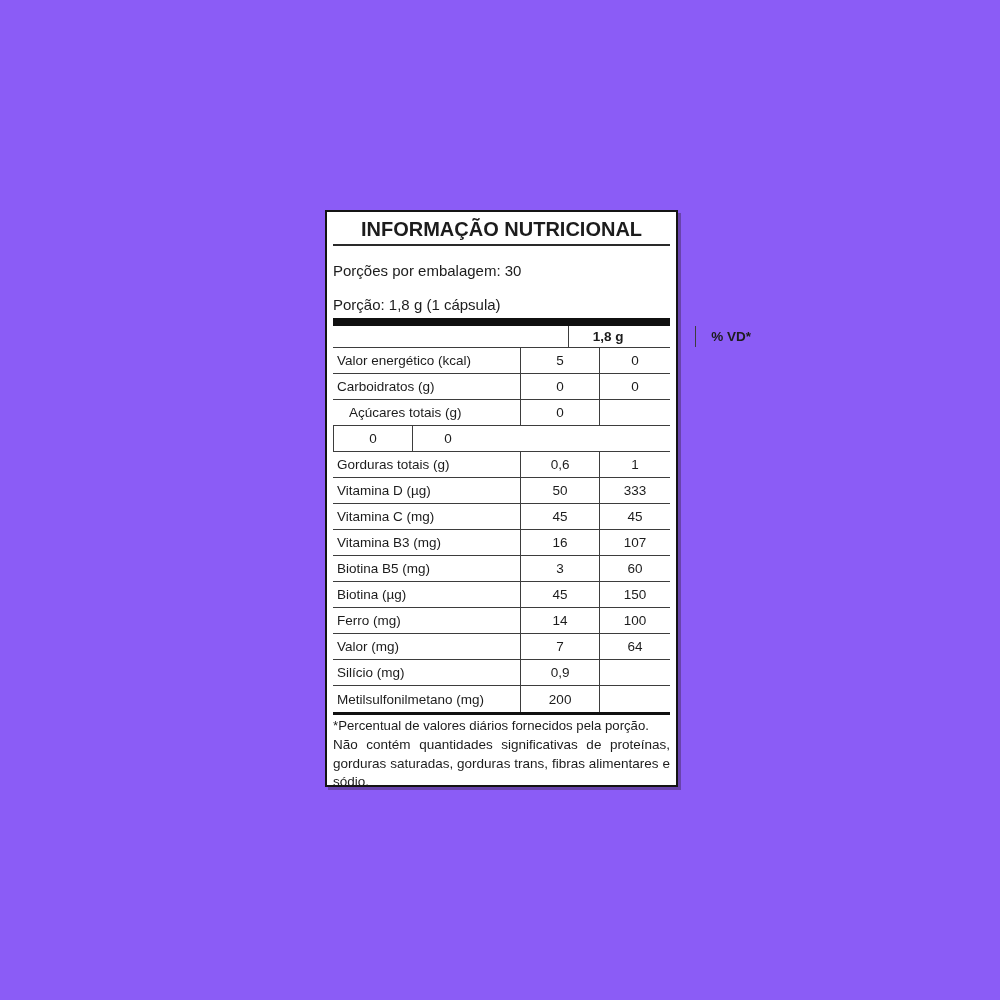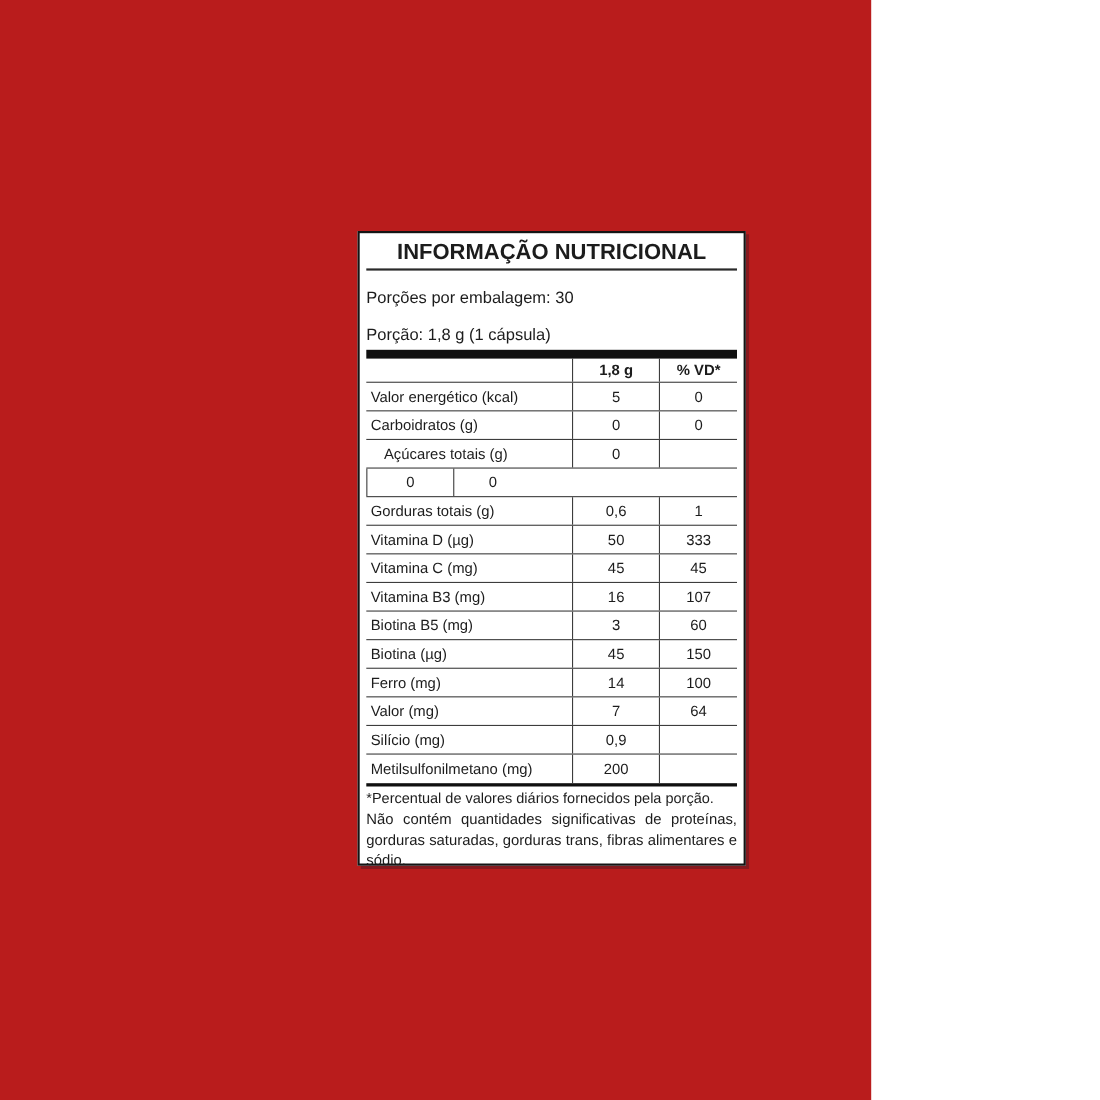--- a/index.html
+++ b/index.html
@@ -4,23 +4,23 @@
 <style>
   html, body {
     margin: 0;
     padding: 0;
     width: 1000px;
     height: 1000px;
     font-family: "Liberation Sans", sans-serif;
   }
   .page {
     position: relative;
-    width: 792px;
+    width: 1000px;
     height: 1000px;
-    background: #b91c1c;
+    background: #8b5cf6;
     overflow: hidden;
   }
   .nutrition-label {
     position: absolute;
     left: 325px;
     top: 210px;
     width: 353px;
     height: 577px;
     background: #ffffff;
     border: 2px solid #141414;
@@ -57,20 +57,21 @@
   }
   .nrow {
     display: flex;
     align-items: center;
     height: 26px;
     border-bottom: 1px solid #3d3d3d;
     box-sizing: border-box;
   }
   .nrow.header-row {
     height: 22px;
+    gap: 48px;
   }
   .nrow:last-child {
     border-bottom: none;
   }
   .cell {
     box-sizing: border-box;
     font-size: 13.5px;
     height: 100%;
     display: flex;
     align-items: center;

